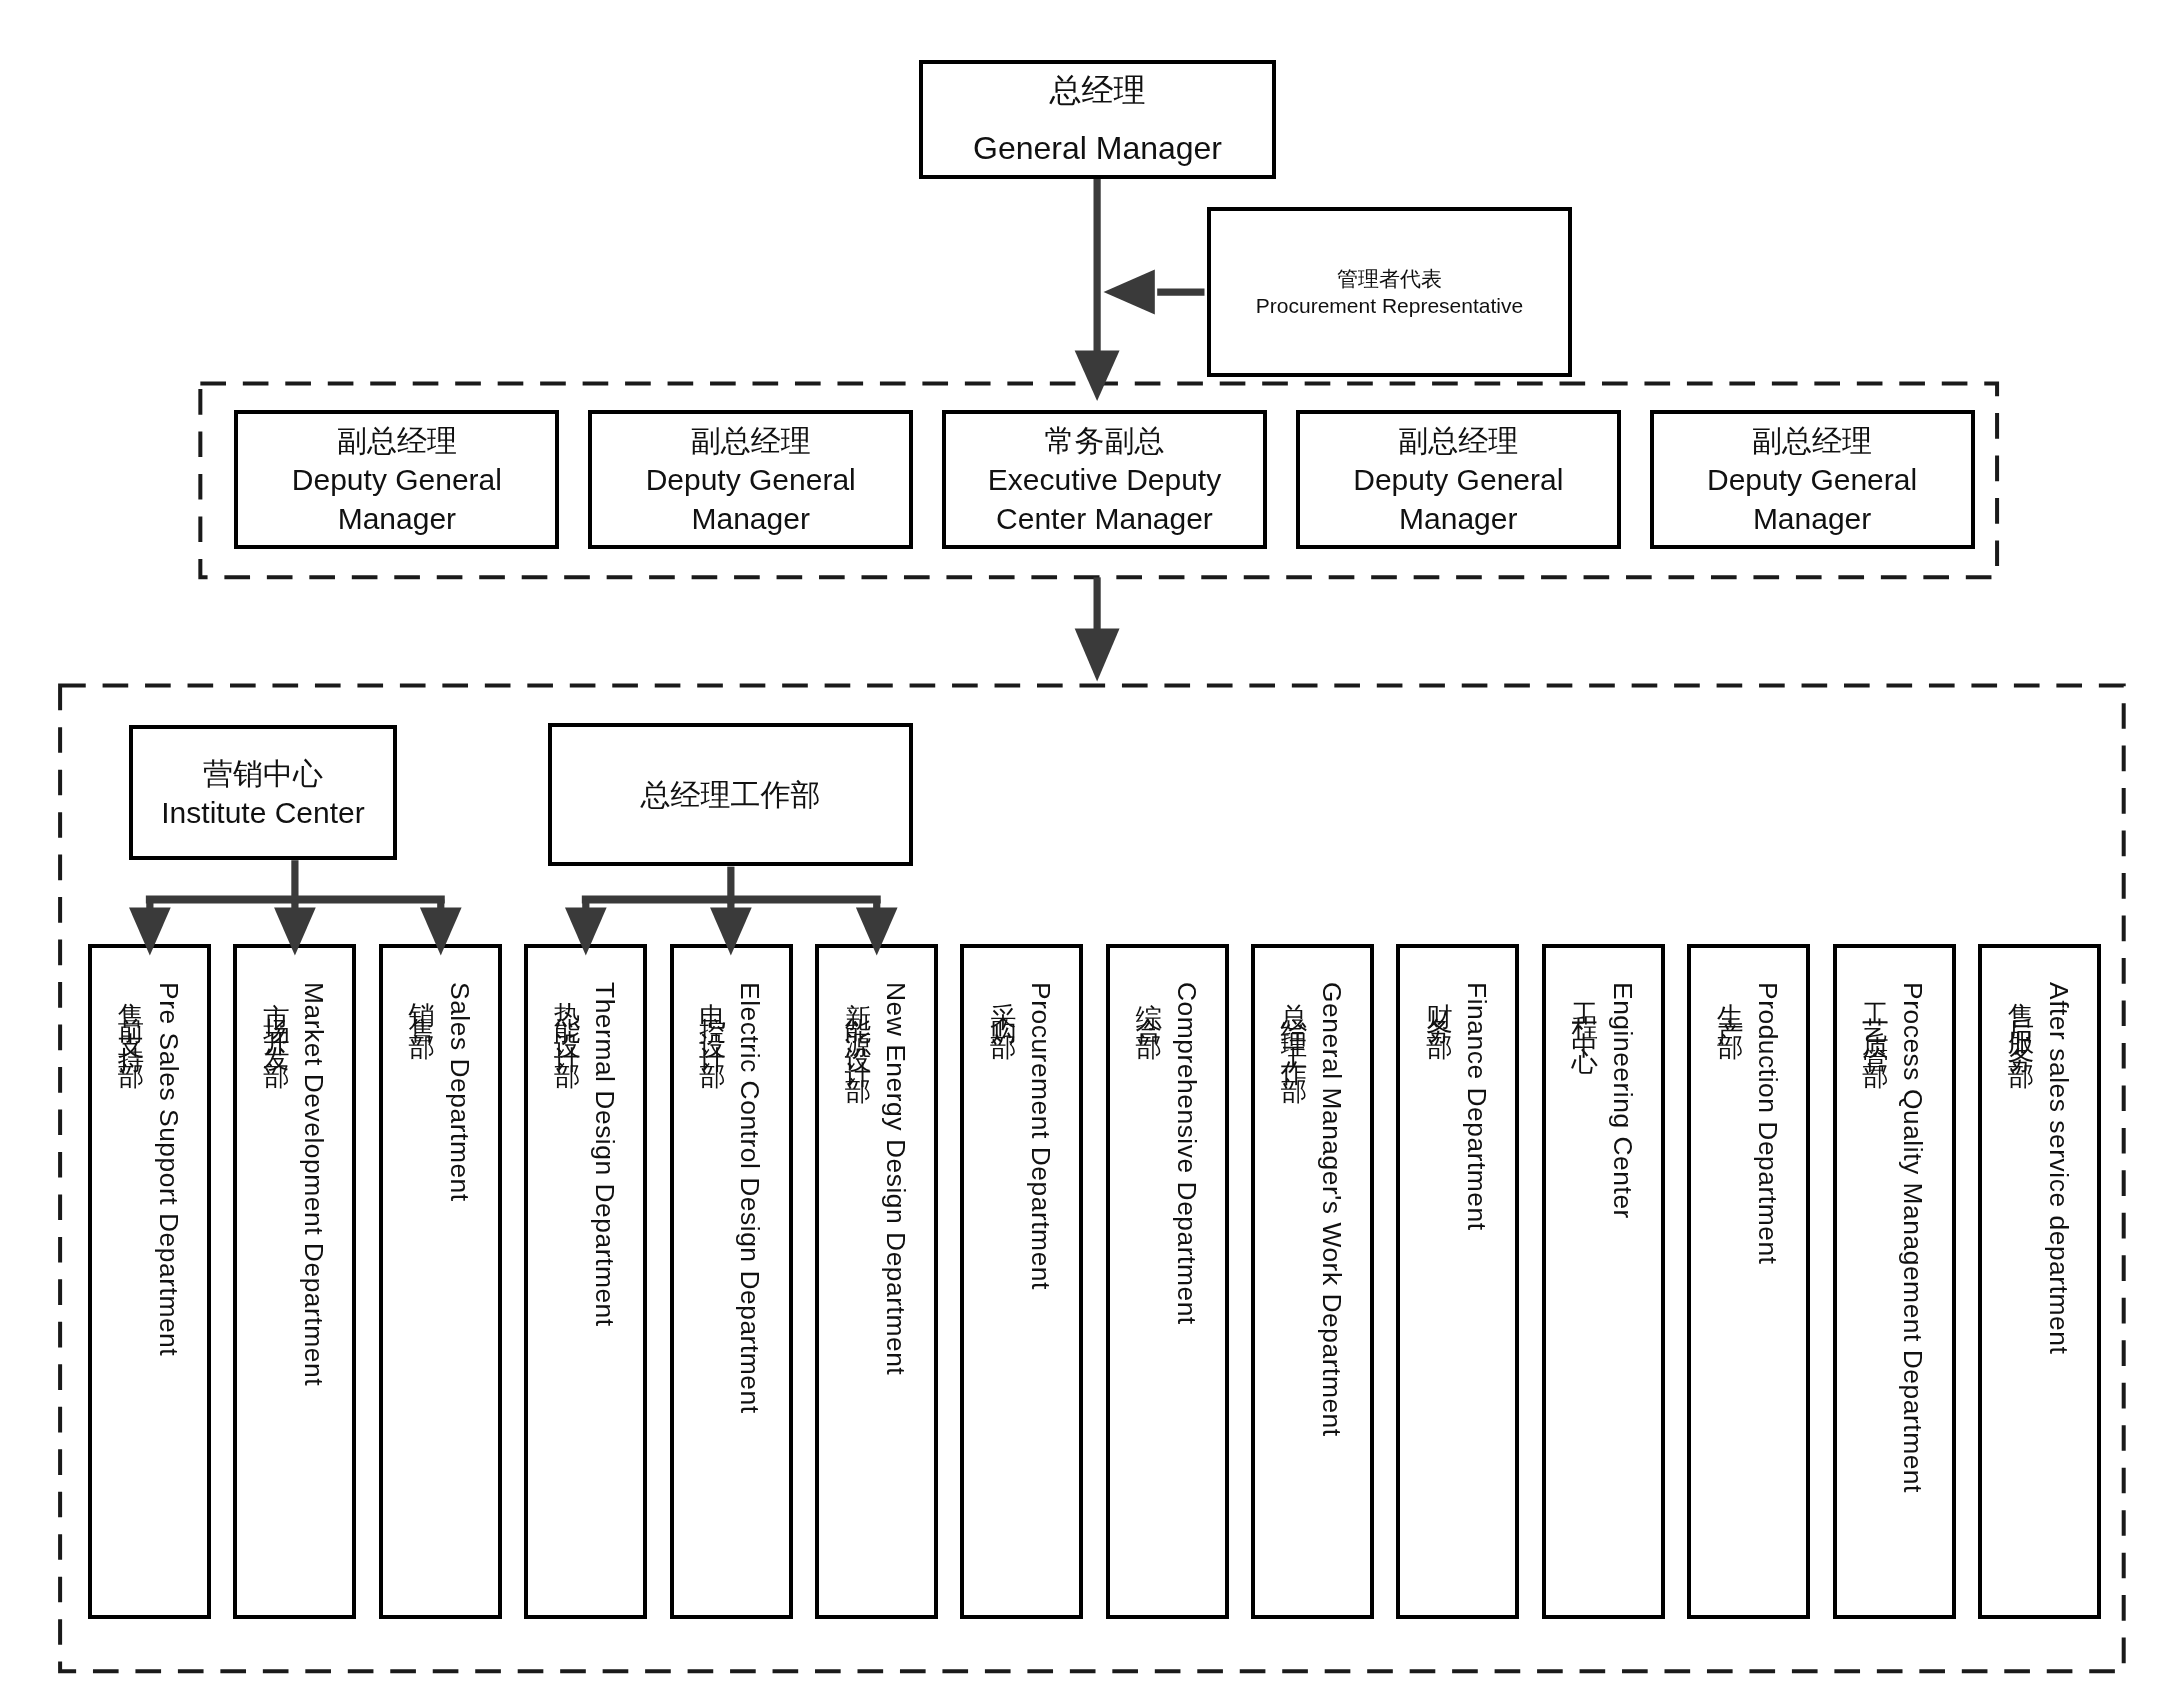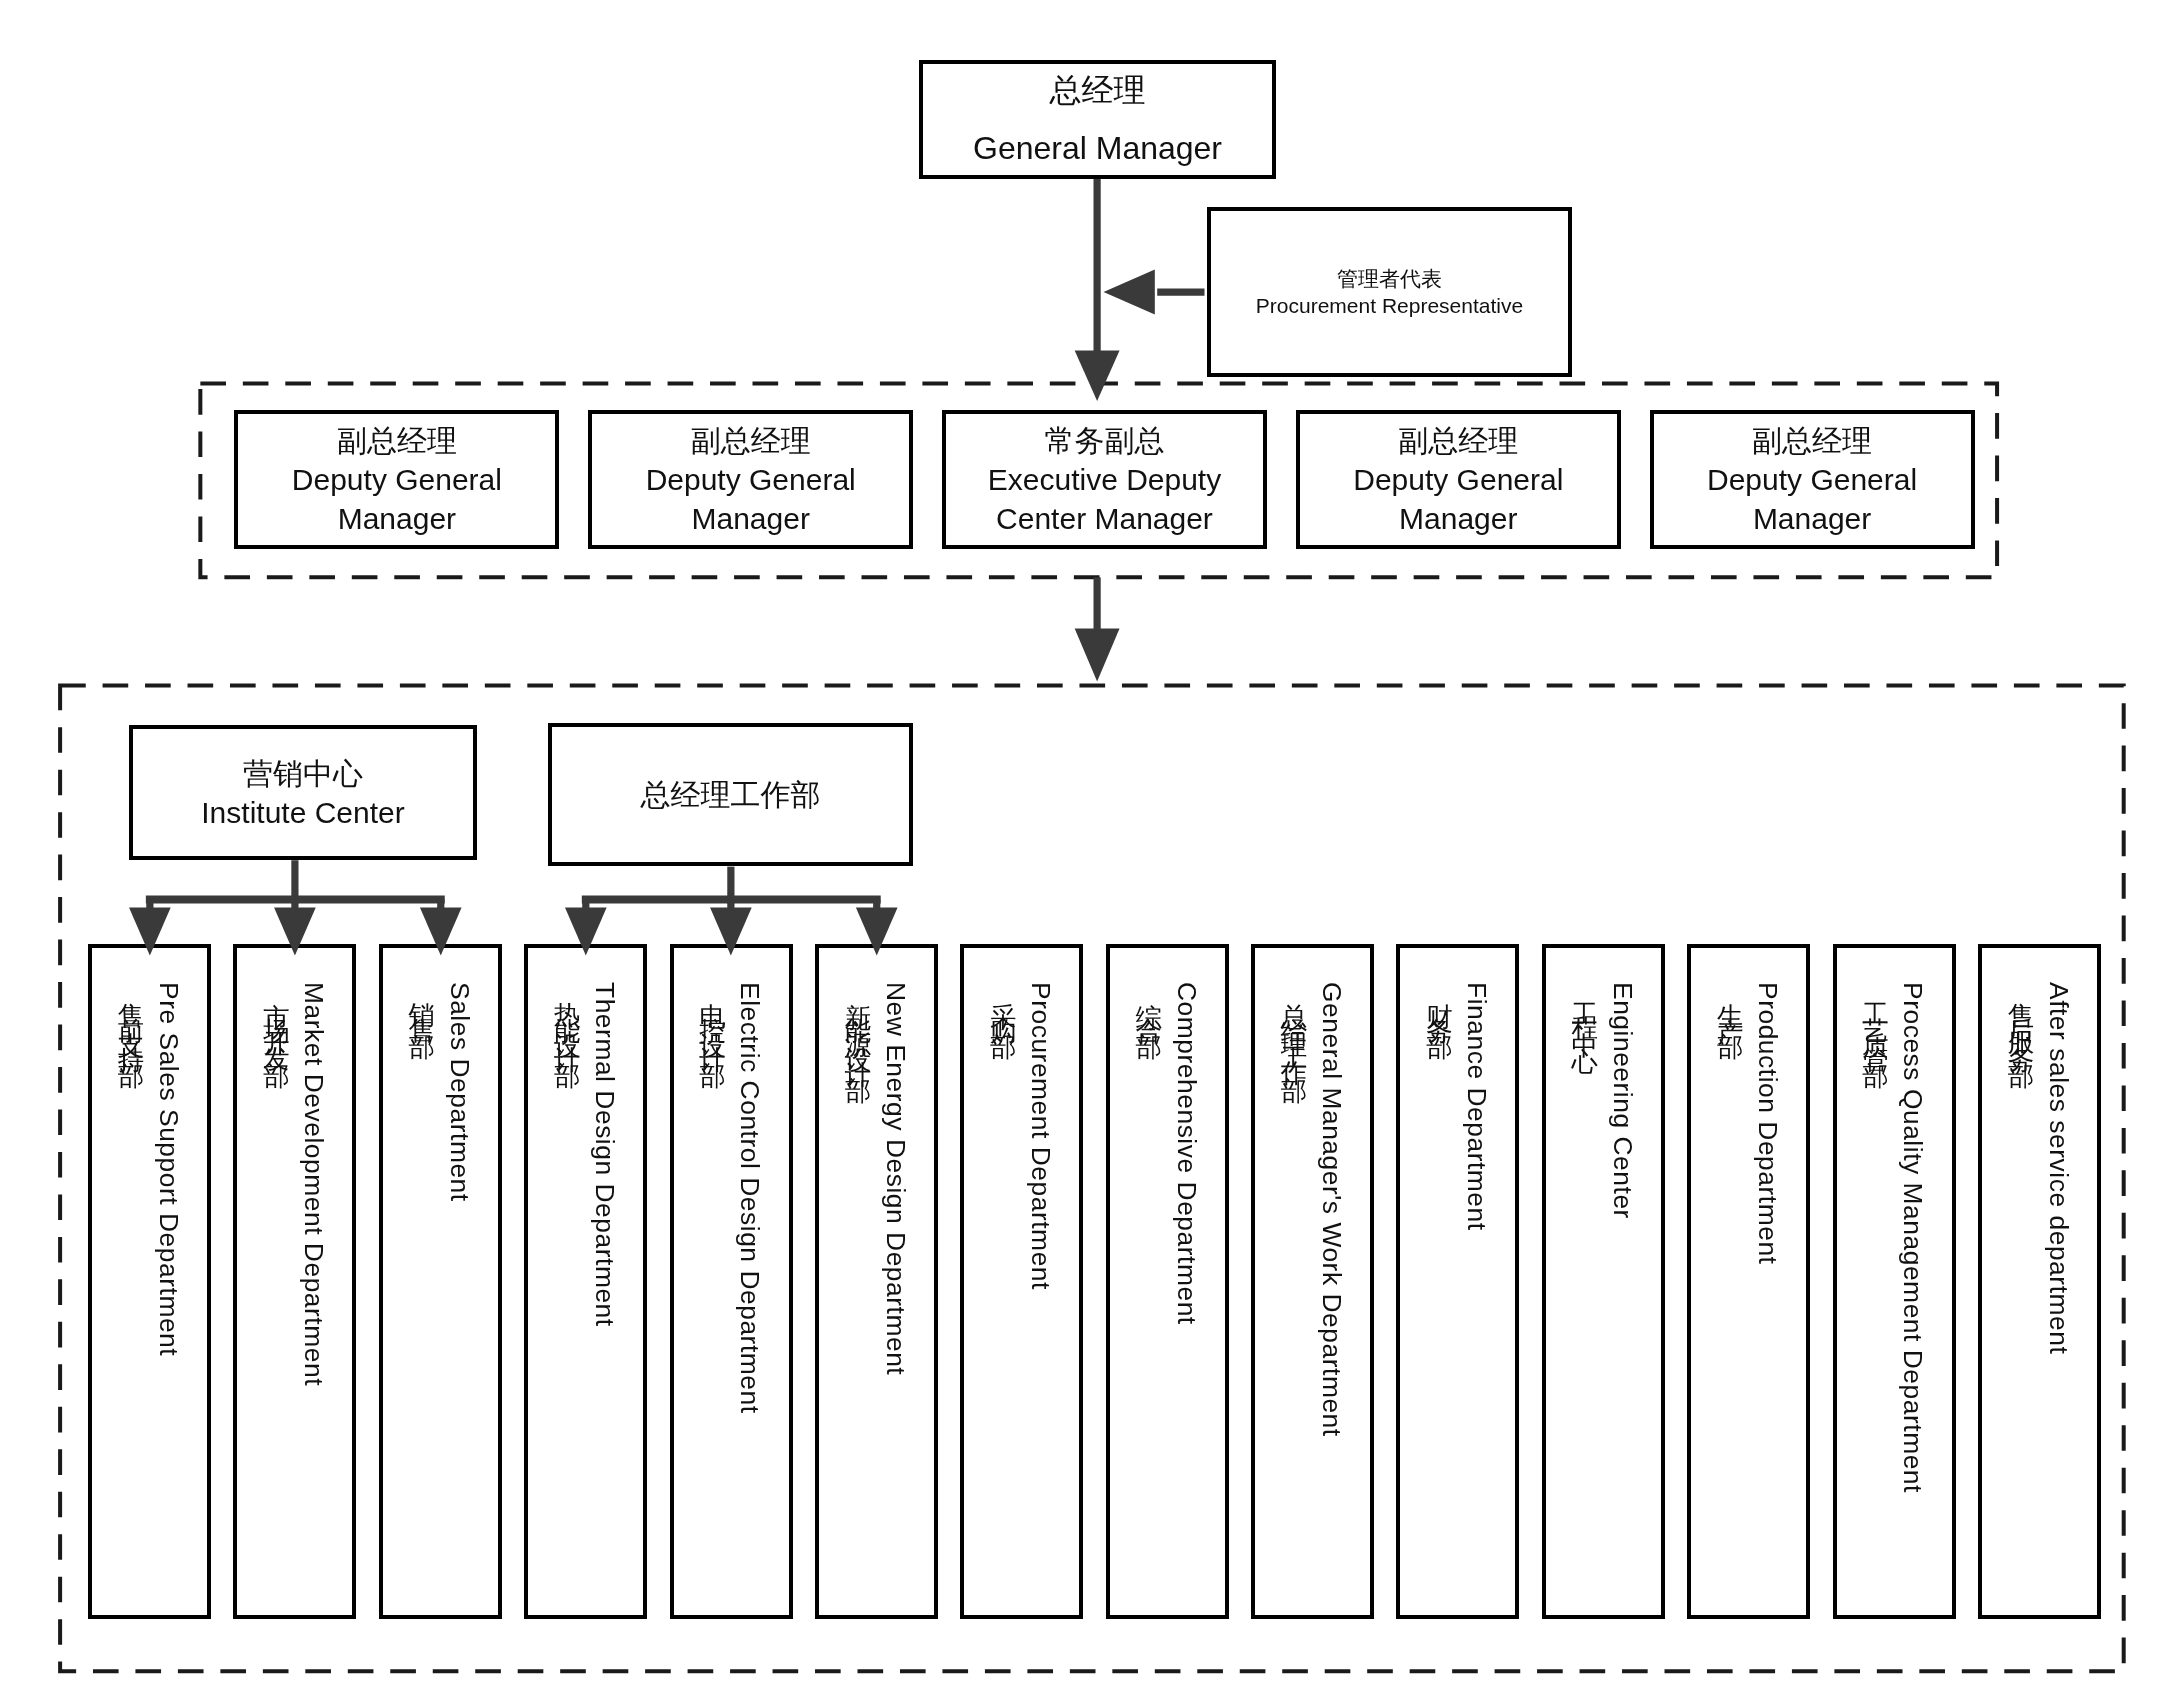--- a/index.html
+++ b/index.html
@@ -59,21 +59,21 @@
     position: absolute;
     border: 4px solid #000000;
     background: #ffffff;
     display: flex;
     flex-direction: column;
     justify-content: center;
     text-align: center;
     font-size: 30px;
     line-height: 1.3;
   }
-  .marketing { left: 69px;  top: 40px; width: 348px; height: 135px; }
+  .marketing { left: 69px;  top: 40px; width: 268px; height: 135px; }
   .thermal   { left: 488px; top: 38px; width: 365px; height: 143px; }
 
   .columns {
     position: absolute;
     left: 28px; top: 259px;
     width: 2013px; height: 675px;
     display: flex;
     justify-content: space-between;
   }
   .vbox {

